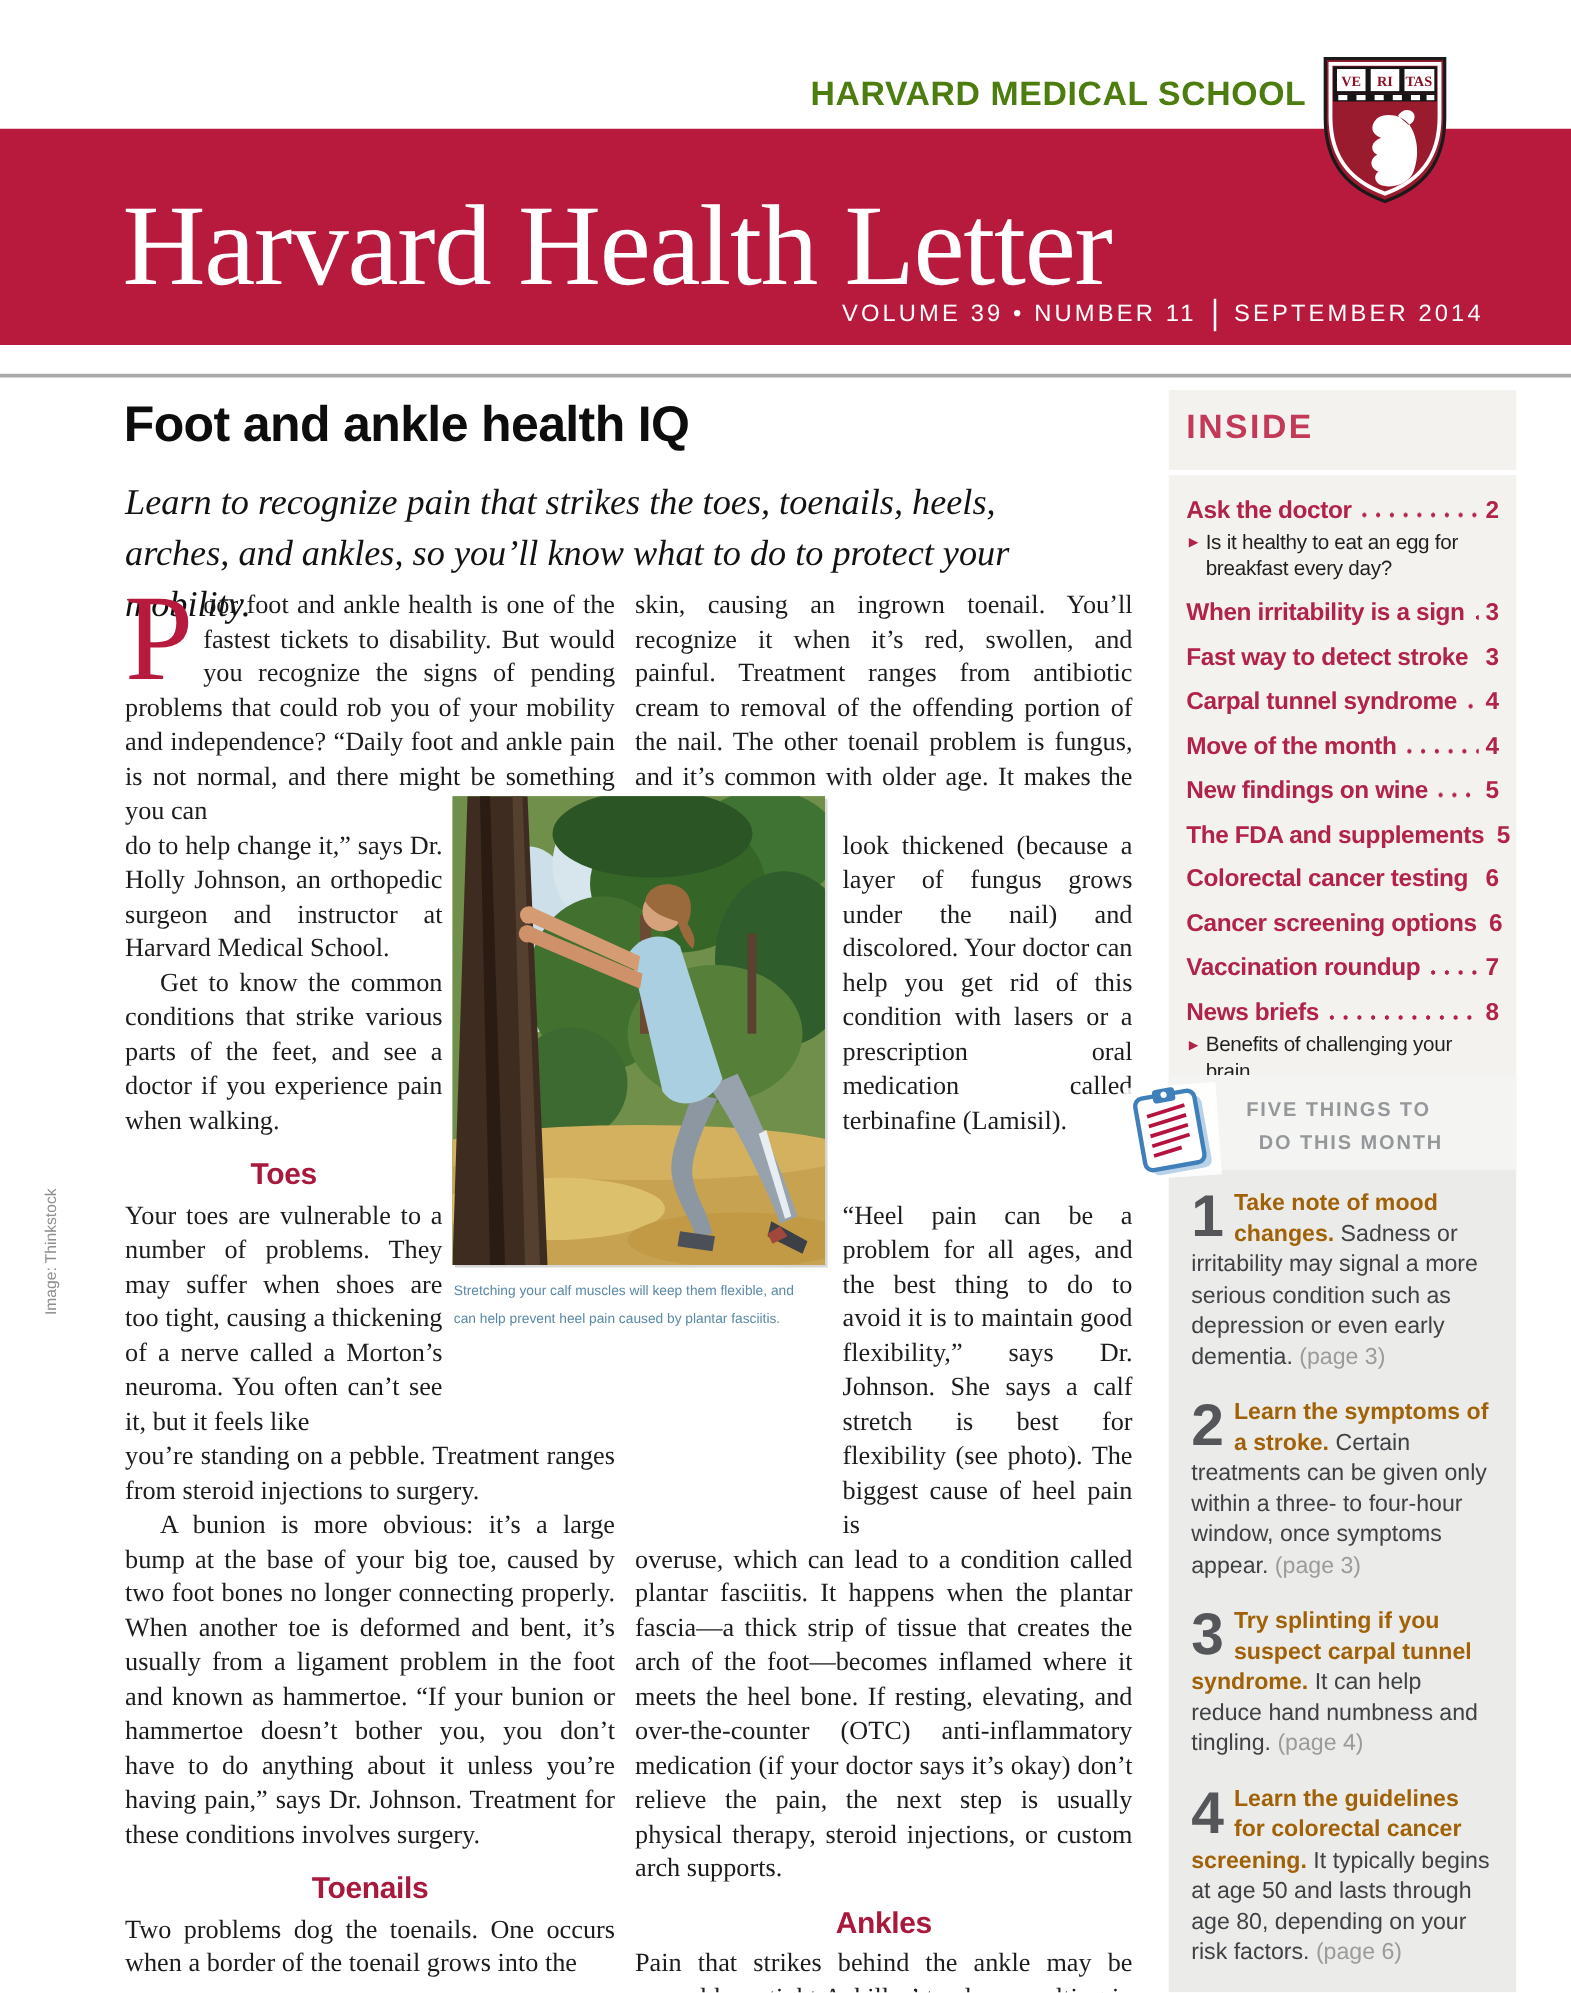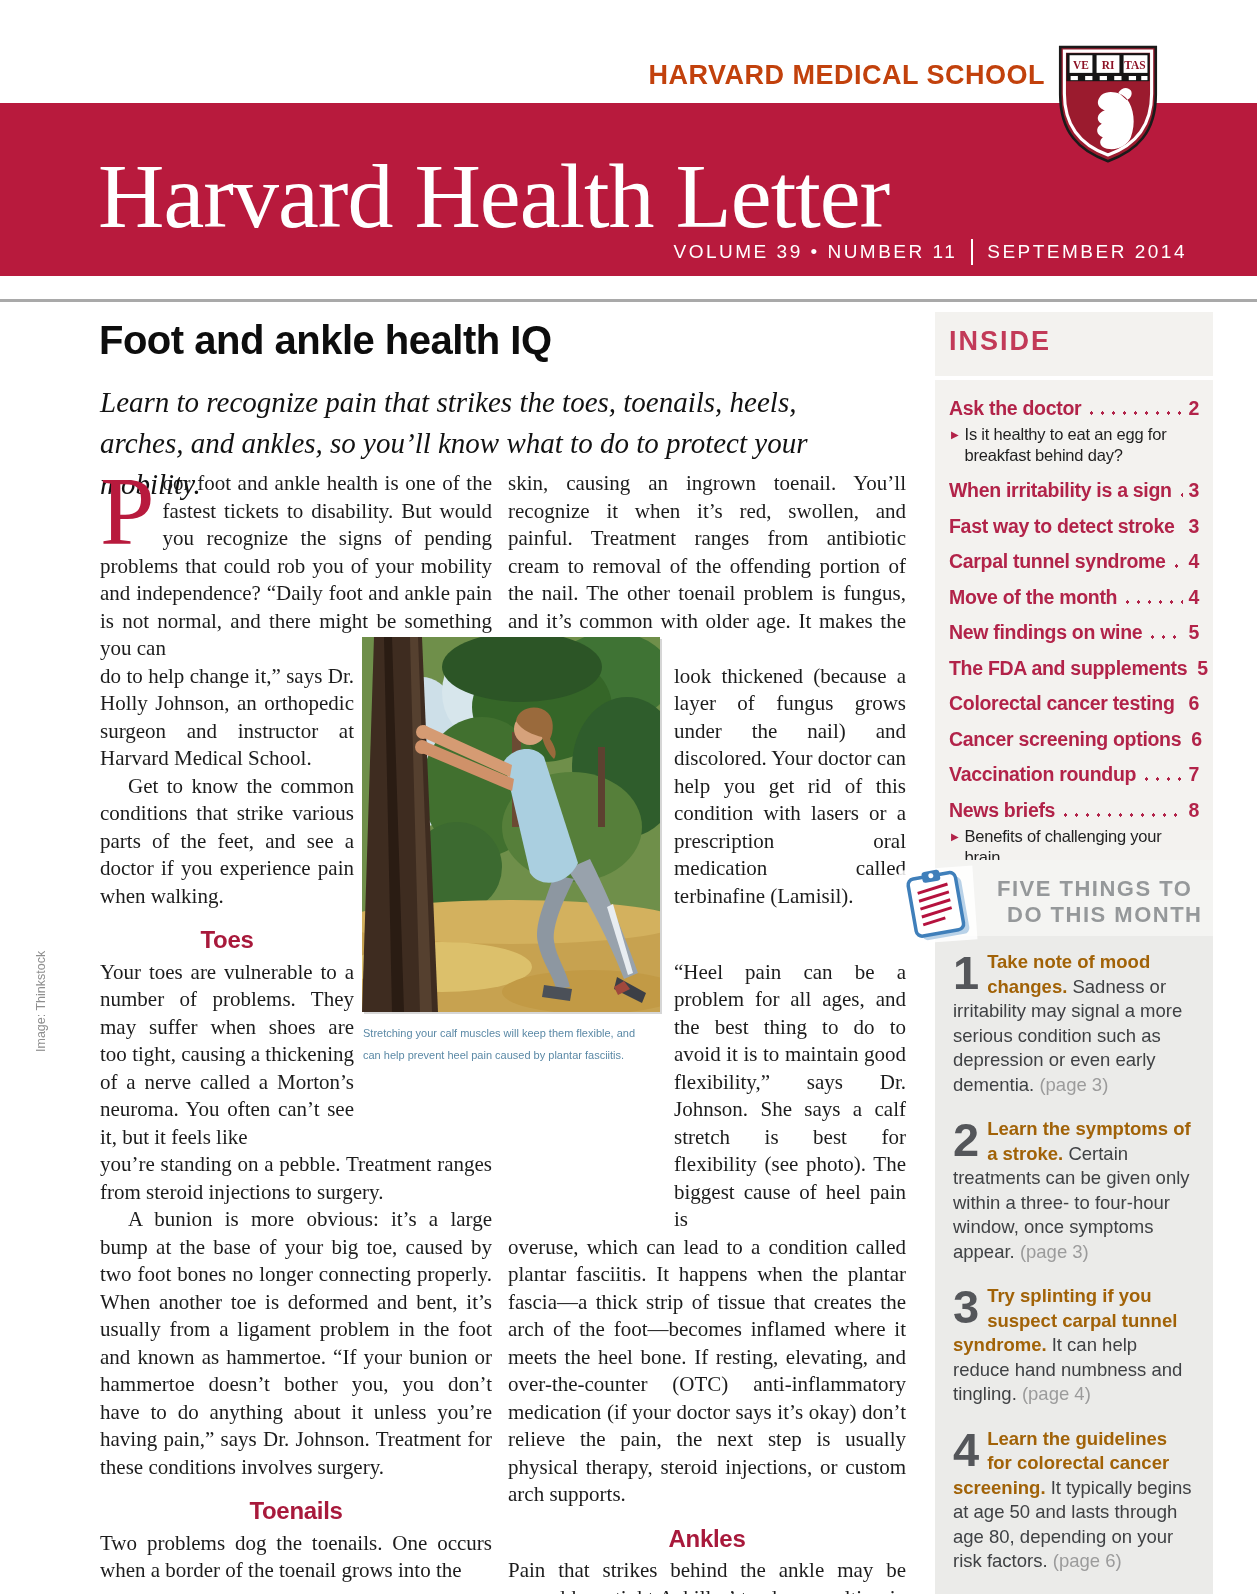--- a/index.html
+++ b/index.html
@@ -7,21 +7,21 @@
   .page {
     position:relative; width:1257px; height:1594px; margin:0 auto;
     background:#ffffff; overflow:hidden;
     font-family:"Liberation Serif", serif; color:#1c1c1c;
   }
 
   
   .hms-wordmark{
     position:absolute; top:60px; right:212px;
     font-family:"Liberation Sans", sans-serif; font-weight:bold;
-    font-size:27px; letter-spacing:.5px; color:#c2410c;
+    font-size:27px; letter-spacing:.5px; color:#4d7c0f;
   }
   .crest{ position:absolute; top:40px; left:1054px; width:108px; height:126px; z-index:5; }
   .banner{
     position:absolute; top:103px; left:0; width:1257px; height:173px;
     background:#b81a3d;
     text-decoration:underline;
   }
   .banner-title{
     position:absolute; left:98px; top:40px;
     font-family:"Liberation Serif", serif; color:#ffffff;
@@ -102,21 +102,21 @@
   .toc-sub .tri{ color:#b22349; font-size:10px; line-height:21px; margin-right:6px; }
   .toc-sub .subtext{ max-width:230px; }
 
   
   .five{
     position:absolute; left:935px; top:860px; width:278px; height:734px;
     background:#ebebe9; font-family:"Liberation Sans", sans-serif;
   }
   .five-strip{ position:absolute; top:0; left:0; width:278px; height:76px; background:#f4f4f2; }
   .five-head{
-    position:relative; padding:16px 0 0 62px; font-size:22px; font-weight:bold;
+    position:relative; padding:16px 0 0 62px; font-size:16px; font-weight:bold;
     letter-spacing:1.5px; color:#95989a; line-height:26px;
   }
   .five-head .l2{ padding-left:10px; display:block; }
   .clipboard{ position:absolute; left:-40px; top:2px; width:86px; height:86px; }
   .five-list{ position:relative; padding:22px 18px 0 18px; }
   .five-item{ margin-bottom:20px; font-size:18.5px; line-height:24.5px; color:#3f4144; }
   .five-num{
     float:left; font-size:47px; line-height:39px; font-weight:bold;
     color:#54565a; margin:3px 8px 0 0;
   }
@@ -232,21 +232,21 @@
     <div class="toc">
 
       <div class="toc-item">
         <span>Ask the doctor</span>
         <span class="leader"></span>
         <span class="toc-page">2</span>
       </div>
       <div class="toc-subs">
         <div class="toc-sub">
           <span class="tri">▶</span>
-          <span class="subtext">Is it healthy to eat an egg for breakfast behind day?</span>
+          <span class="subtext">Is it healthy to eat an egg for breakfast every day?</span>
         </div>
       </div>
 
       <div class="toc-item">
         <span>When irritability is a sign</span>
         <span class="leader"></span>
         <span class="toc-page">3</span>
       </div>
       <div class="toc-item">
         <span>Fast way to detect stroke</span>

